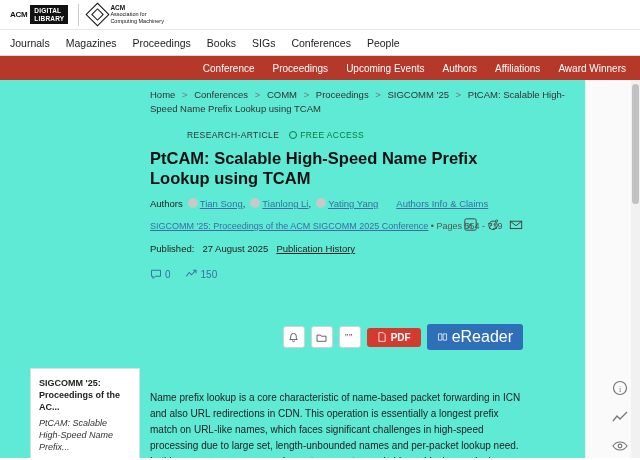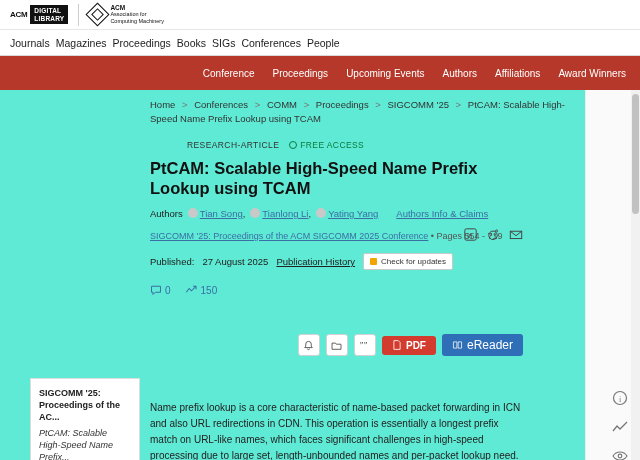--- a/index.html
+++ b/index.html
@@ -47,29 +47,29 @@
   .assoc-text { font-size: 5.5px; line-height: 6.5px; color:#111; }
   .assoc-text b { font-size:6.5px; display:block; }
 
   
   .navbar {
     height: 26px;
     background: #fff;
     border-bottom: 1px solid #d9d9d9;
     display: flex; align-items: center;
     padding: 0 10px;
-    gap: 6px;
+    gap: 16px;
   }
   .navbar a {
     font-size: 10.5px; color: #1c1c1c; text-decoration: none; font-weight: 500;
   }
 
   
   .redbar {
-    height: 34px;
+    height: 24px;
     background: #b5382a;
     display:flex; align-items:center; justify-content:flex-end;
     padding: 0 14px; gap: 18px;
   }
   .redbar a { color:#fff; font-size:10px; text-decoration:none; }
 
   
   .page {
     position: relative;
     height: 378px;
@@ -153,21 +153,21 @@
   }
   .sq-btn {
     width:22px;height:22px;border:1px solid #d2d2d2;background:#fff;border-radius:3px;
     display:flex;align-items:center;justify-content:center;
   }
   .pdf-btn {
     background:#d23b2e; color:#fff; font-size:10px; font-weight:bold;
     border-radius:3px; padding:4px 10px; display:flex;align-items:center;gap:4px;
   }
   .ereader-btn {
-    background:#2e6fb7; color:#fff; font-size:12px;
+    background:#2e6fb7; color:#fff; font-size:16px;
     border-radius:3px; padding:4px 10px; display:flex;align-items:center;gap:4px;
   }
 
   
   .social {
     position:absolute; right:62px; top:138px; display:flex; gap:9px; align-items:center;
   }
   .social span { color:#444; }
 
   
@@ -287,24 +287,20 @@
       <div class="venue">
         <a href="#">SIGCOMM '25: Proceedings of the ACM SIGCOMM 2025 Conference</a>
         <span>•</span>
         <span class="pages">Pages 554 - 719</span><br>
       </div>
 
       <div class="published-row">
         <span>Published:</span>
         <span>27 August 2025</span>
         <a class="pub-hist" href="#">Publication History</a>
-        <span class="crossmark">
-          <span class="cm-dot"></span>
-          <span>Check for updates</span>
-        </span>
       </div>
 
       <div class="stats-row">
         <span class="stat">
           <svg width="12" height="12" viewBox="0 0 16 16">
               <path d="M2 3h12v8H7l-3 3v-3H2z" fill="none" stroke="#3a6ea5" stroke-width="1.3"></path>
             </svg>
           <span>0</span>
         </span>
         <span class="stat">

